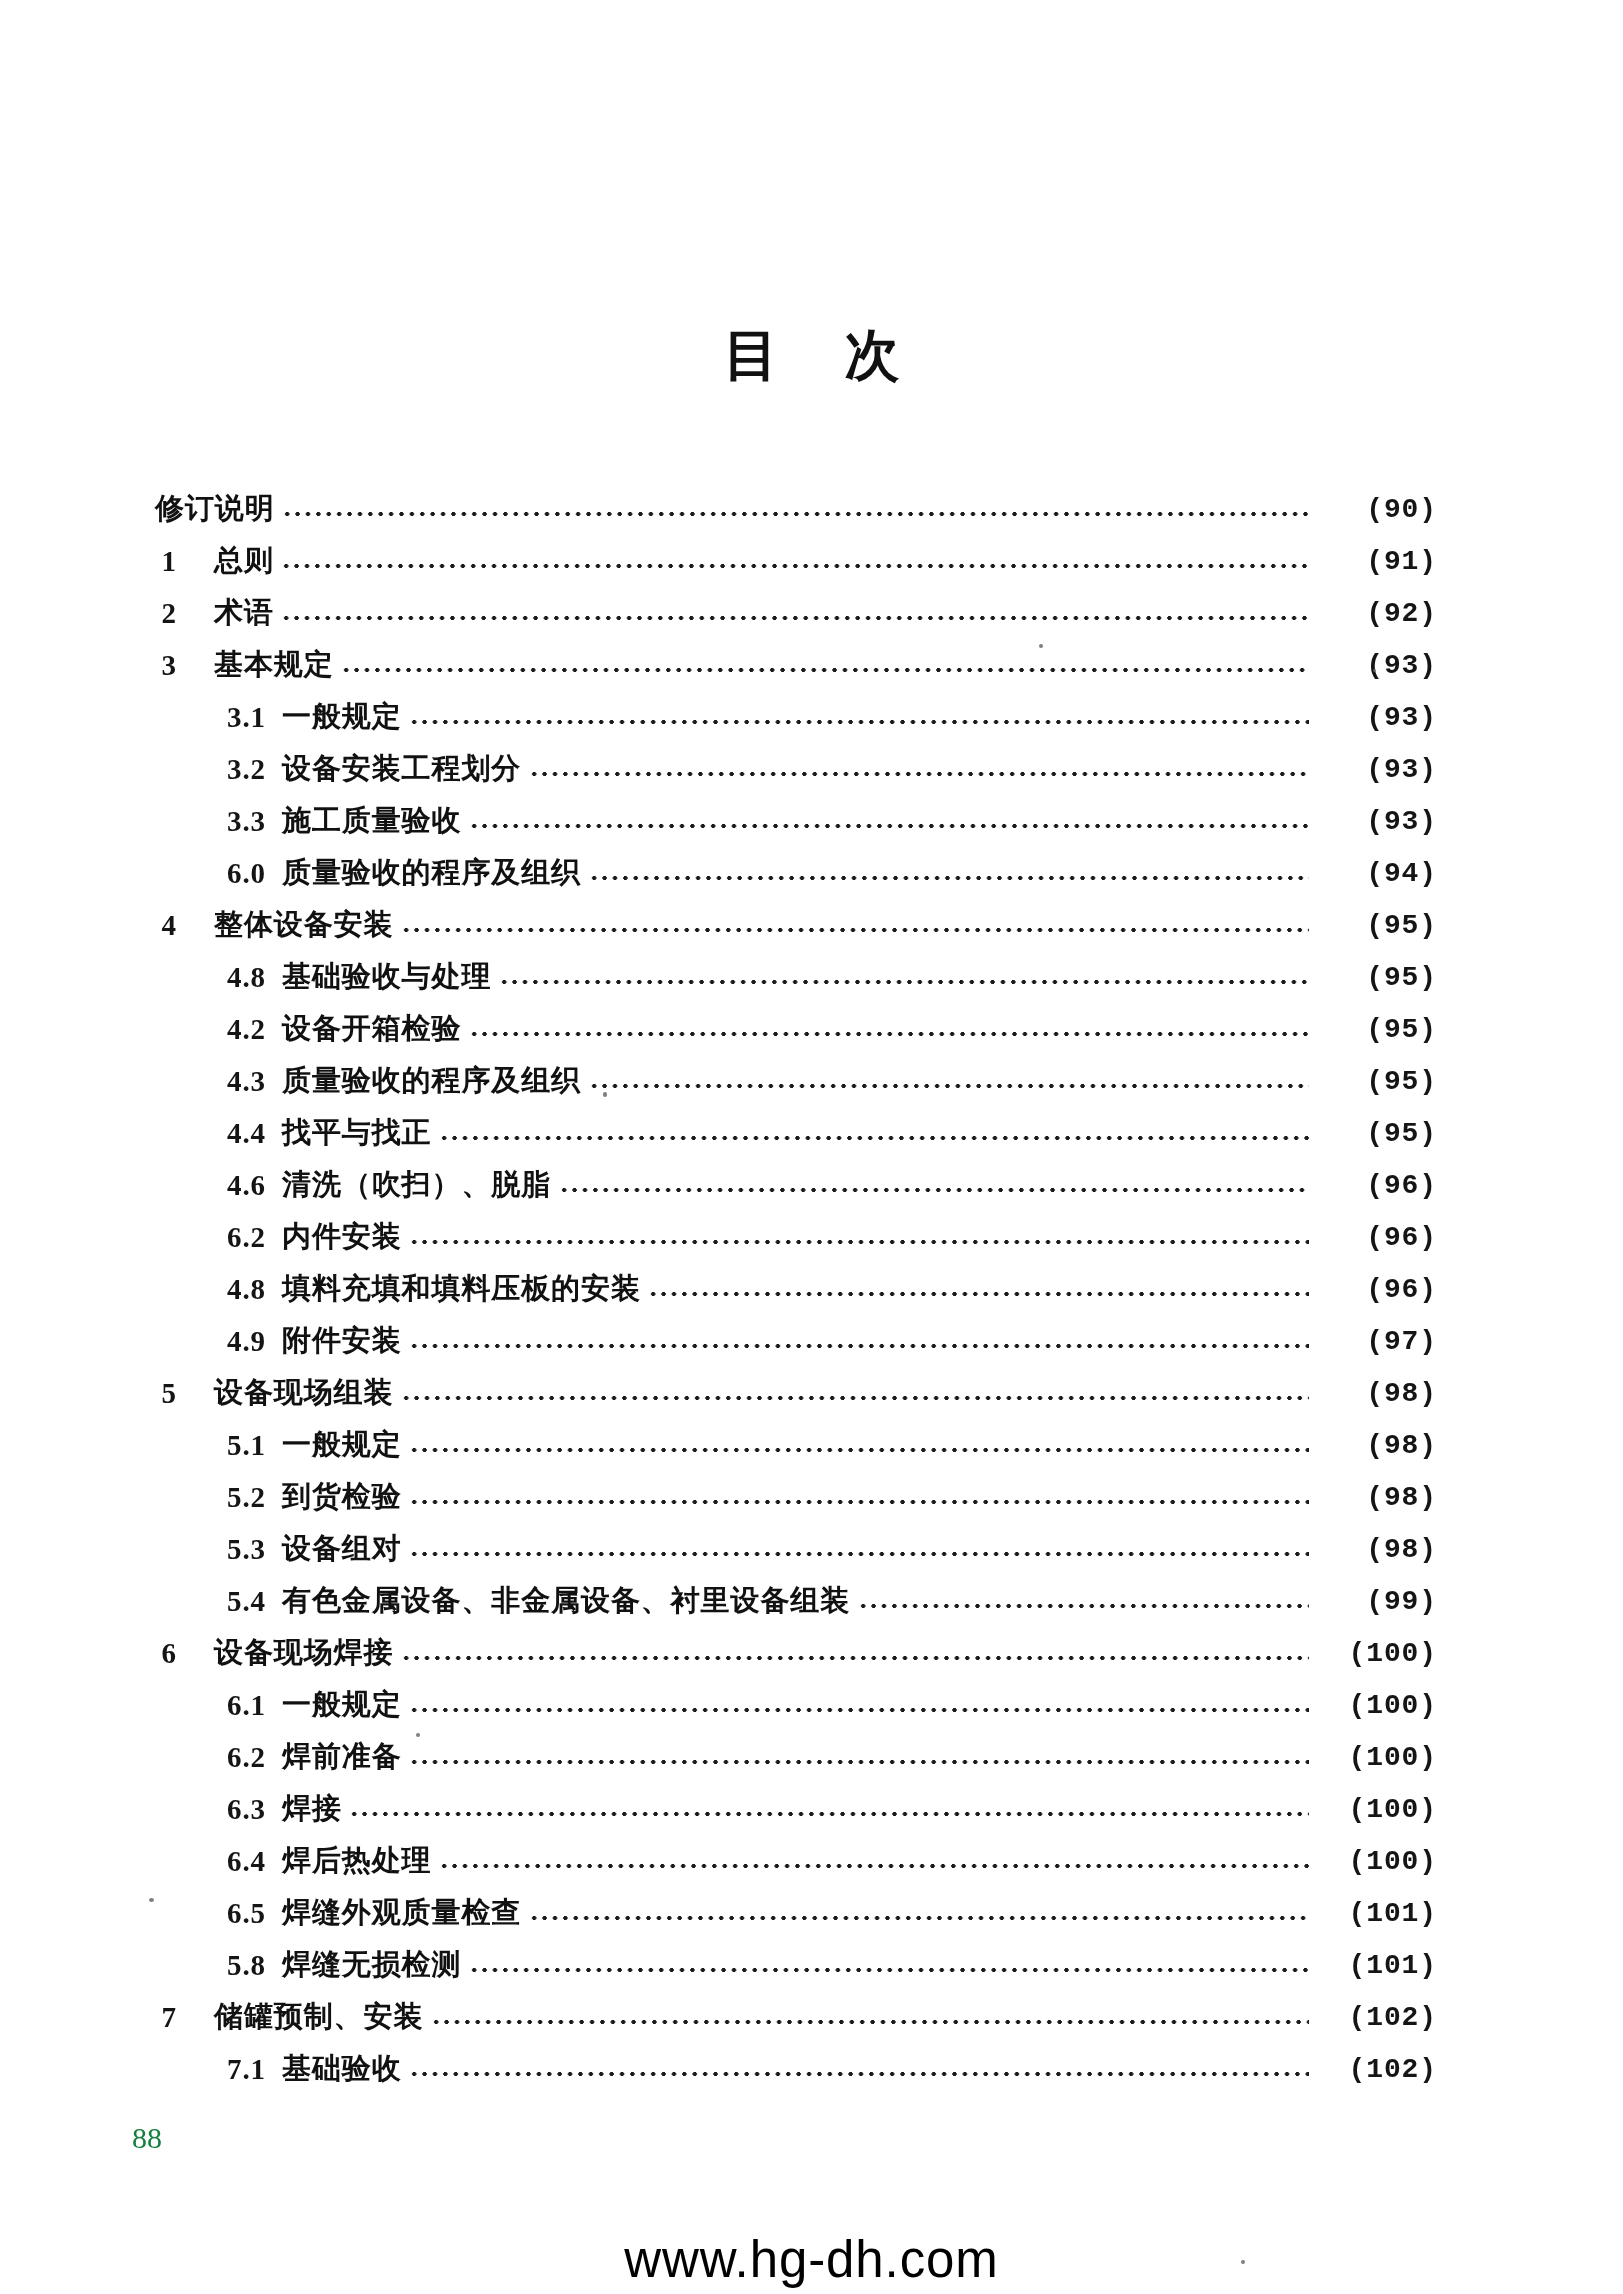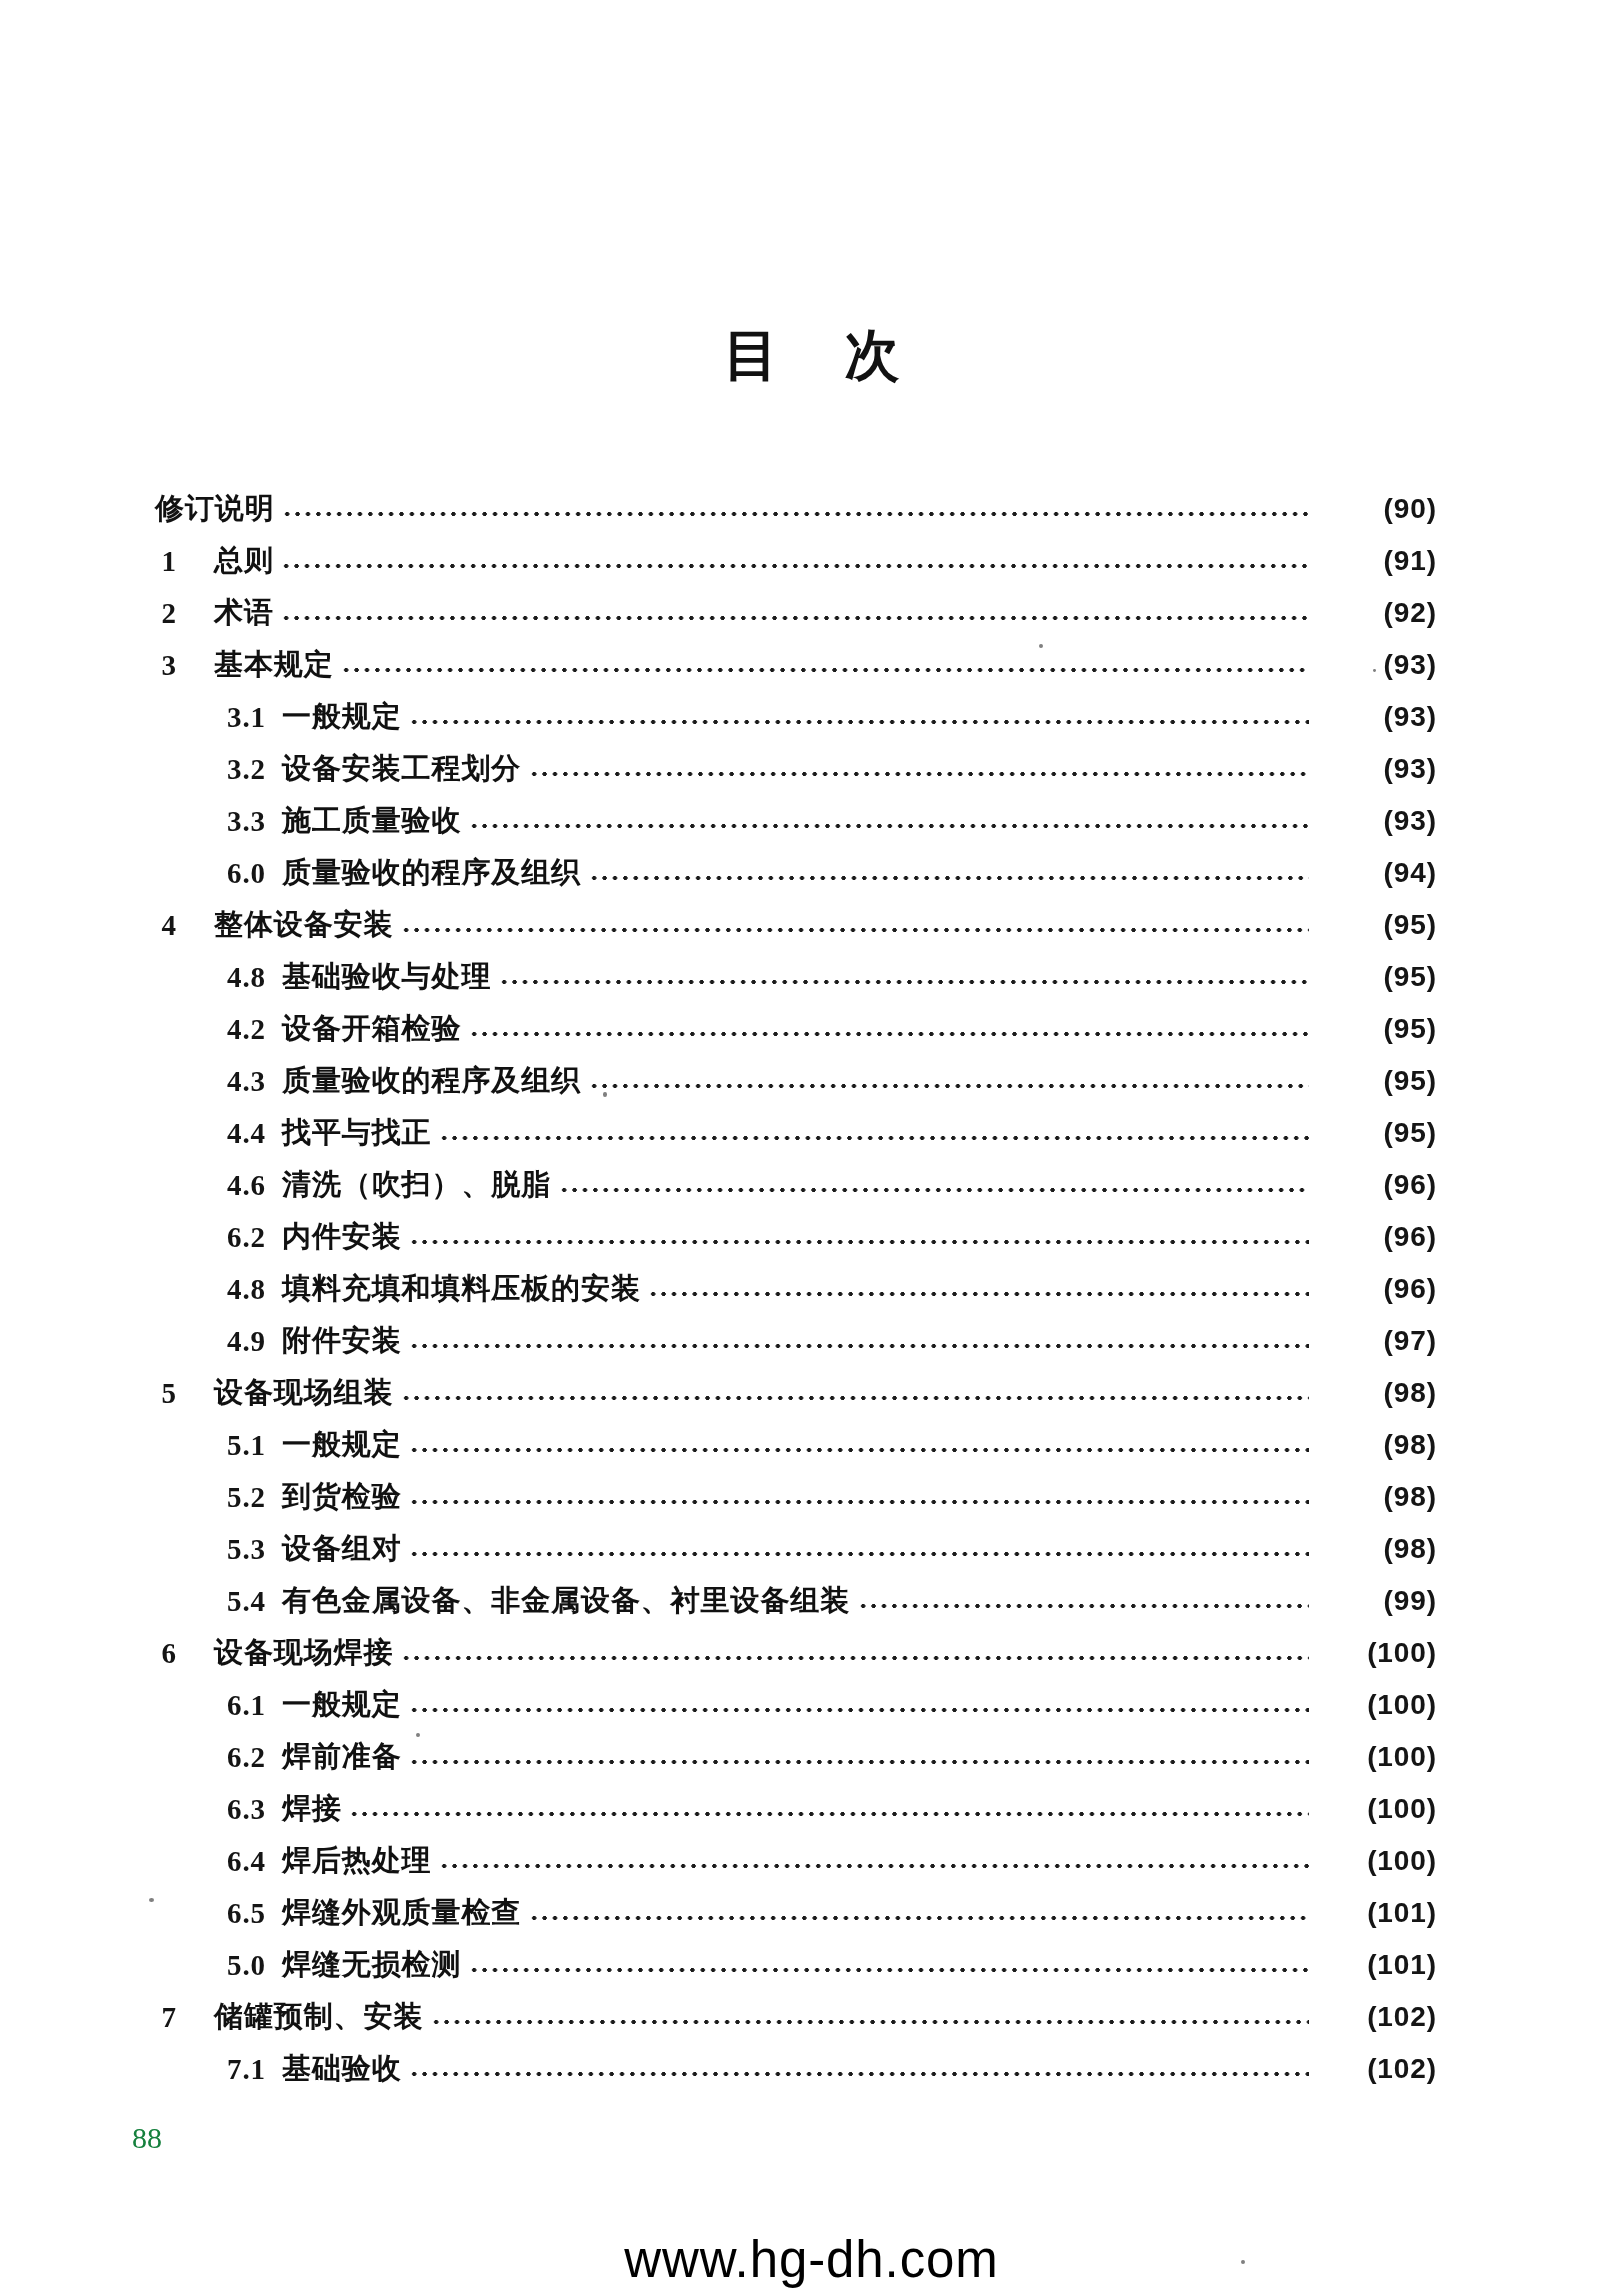--- a/index.html
+++ b/index.html
@@ -65,21 +65,21 @@
     margin: 0 17px 0 7.5px;
     background-image: radial-gradient(circle, #1a1a1a 1.9px, rgba(0,0,0,0) 2.2px);
     background-size: 10.4px 7.5px;
     background-repeat: repeat-x;
     background-position: left calc(50% + 4.7px);
   }
   .toc-row .pagenum {
     flex: none;
     width: 111px;
     text-align: right;
-    font-family: Liberation Sans, sans-serif;
+    font-family: Liberation Mono, monospace;
     font-weight: 700;
     font-size: 28px;
     letter-spacing: 0.9px;
   }
 
   
   .folio {
     position: absolute;
     left: 132px;
     top: 2121px;
@@ -289,21 +289,21 @@
     <span class="leader"></span>
     <span class="pagenum">(100)</span>
   </div>
     <div class="toc-row level-1">
     <span class="num">6.5</span>
     <span class="label">焊缝外观质量检查</span>
     <span class="leader"></span>
     <span class="pagenum">(101)</span>
   </div>
     <div class="toc-row level-1">
-    <span class="num">5.0</span>
+    <span class="num">5.8</span>
     <span class="label">焊缝无损检测</span>
     <span class="leader"></span>
     <span class="pagenum">(101)</span>
   </div>
     <div class="toc-row level-0">
     <span class="num">7</span>
     <span class="label">储罐预制、安装</span>
     <span class="leader"></span>
     <span class="pagenum">(102)</span>
   </div>

